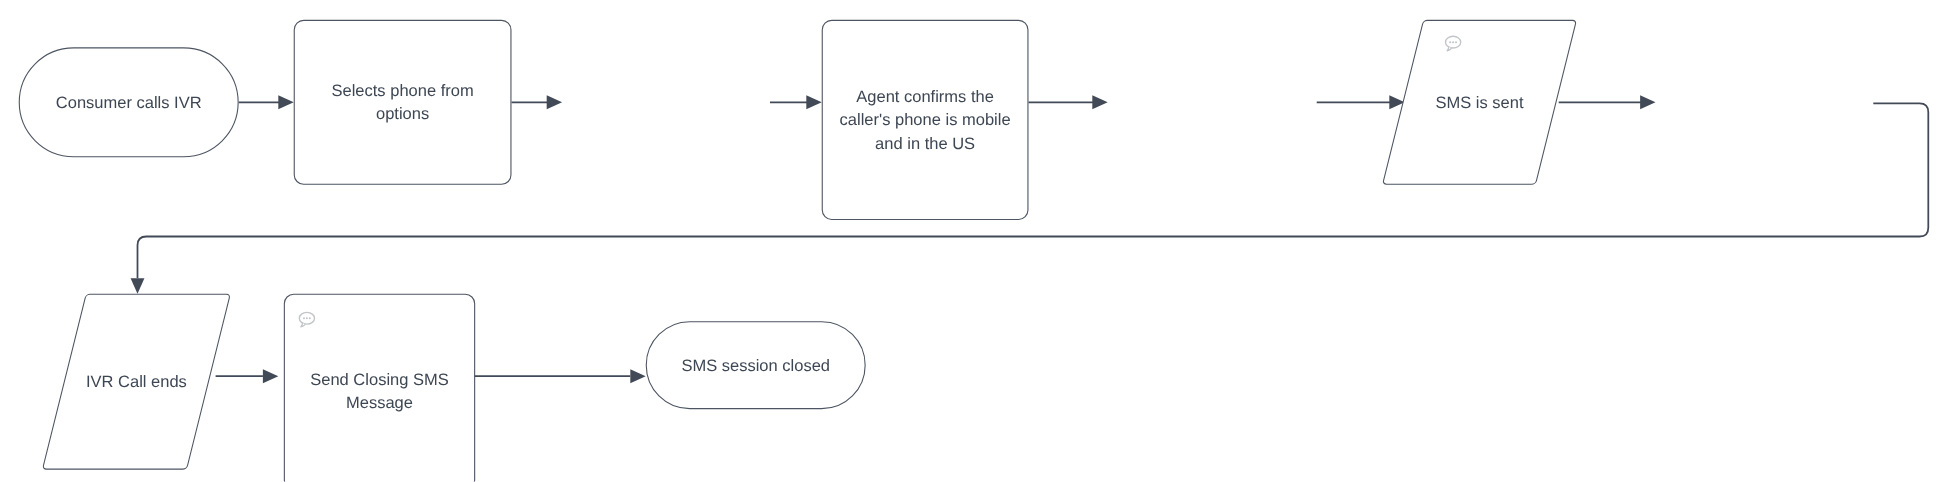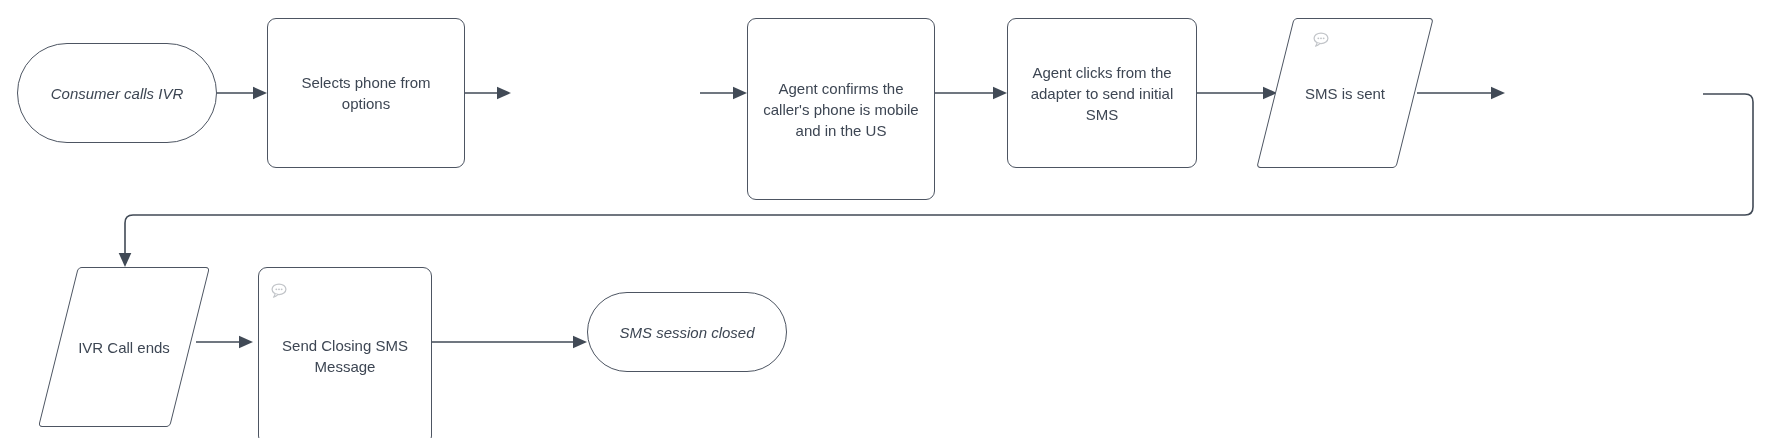--- a/index.html
+++ b/index.html
@@ -29,21 +29,21 @@
   .rect{
     background:#fff;
     border:1.5px solid var(--stroke);
     border-radius:9px;
   }
   .stadium{
     background:#fff;
     border:1.5px solid var(--stroke);
     border-radius:52px;
   }
-  .stadium .label{padding:0 28px;font-style:italic;}
+  .stadium .label{padding:0 28px;}
   .para{background:transparent;border:none;}
   .para .shape-bg{
     position:absolute;top:0;bottom:0;left:20px;right:20px;
     background:#fff;
     border:1.5px solid var(--stroke);
     border-radius:4px;
     transform:skewX(-14deg);
     z-index:1;
   }
   .node-icons{position:absolute;z-index:3;display:flex;gap:4px;}
@@ -100,23 +100,20 @@
 
   <div class="node rect" id="n2">
     <span class="label">Selects phone from options</span>
   </div>
 
 
   <div class="node rect" id="n4">
     <span class="label">Agent confirms the caller's phone is mobile and in the US</span>
   </div>
 
-  <div class="node rect" id="n5">
-    <span class="label">Agent clicks from the adapter to send initial SMS</span>
-  </div>
 
   <div class="node para" id="n6">
     <span class="shape-bg"></span>
     <span class="node-icons">
       <svg width="20" height="20" viewBox="0 0 24 24">
         <ellipse cx="12" cy="10" rx="8.3" ry="6.4" fill="#fff" stroke="#c2c5c9" stroke-width="1.5"></ellipse>
         <path d="M7.4 15.1c-.3 1.9-1 3.2-2 4.4 2.2-.5 3.8-1.6 4.9-2.8" fill="#fff" stroke="#c2c5c9" stroke-width="1.4" stroke-linejoin="round"></path>
         <circle cx="8.8" cy="10" r="1.1" fill="#c2c5c9"></circle>
         <circle cx="12" cy="10" r="1.1" fill="#c2c5c9"></circle>
         <circle cx="15.2" cy="10" r="1.1" fill="#c2c5c9"></circle>

